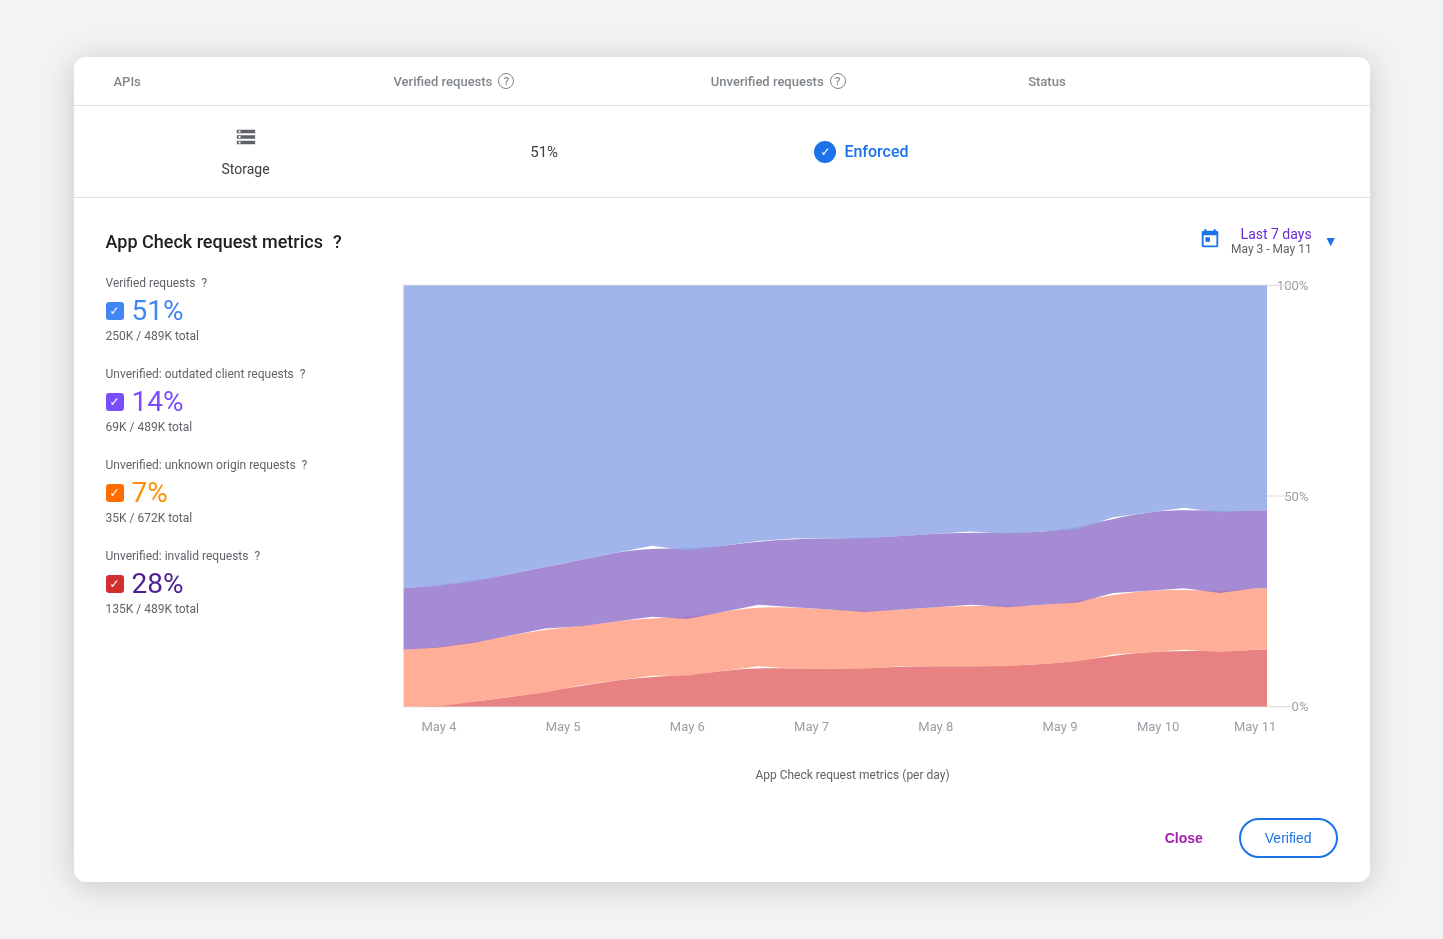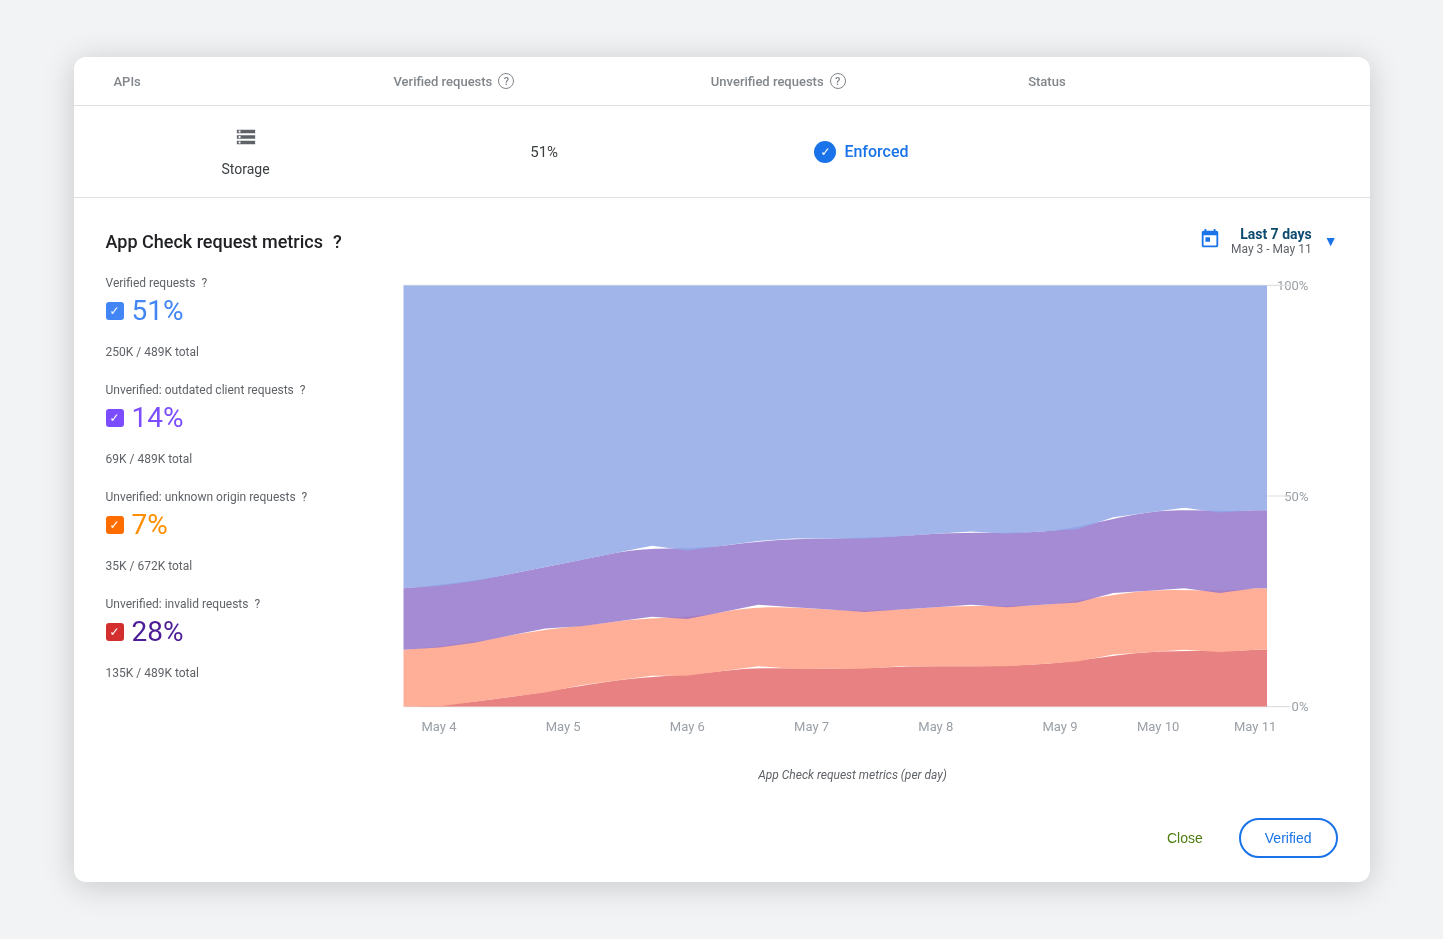--- a/index.html
+++ b/index.html
@@ -113,22 +113,22 @@
       cursor: pointer;
     }
     .date-range-icon {
       color: #1a73e8;
     }
     .date-range-text {
       text-align: right;
     }
     .date-range-label {
       font-size: 14px;
-      font-weight: 700;
-      color: #0c4a6e;
+      font-weight: 400;
+      color: #6d28d9;
     }
     .date-range-sub {
       font-size: 12px;
       color: #5f6368;
     }
     .date-dropdown-arrow {
       color: #1a73e8;
       font-size: 14px;
       margin-left: 2px;
     }
@@ -165,21 +165,21 @@
       display: flex; align-items: center; justify-content: center;
       flex-shrink: 0;
     }
     .legend-pct {
       font-size: 28px;
       font-weight: 400;
     }
     .legend-total {
       font-size: 12px;
       color: #5f6368;
-      margin-top: 18px;
+      margin-top: 2px;
     }
     
     .blue-cb { background: #4285f4; }
     .blue-pct { color: #4285f4; }
     .purple-cb { background: #7c4dff; }
     .purple-pct { color: #7c4dff; }
     .orange-cb { background: #ff6d00; }
     .orange-pct { color: #ff8f00; }
     .red-cb { background: #d32f2f; }
     .red-pct { color: #4c1d95; }
@@ -192,36 +192,35 @@
     }
     .chart-svg-wrapper {
       position: relative;
       width: 100%;
     }
     .chart-x-label {
       text-align: center;
       font-size: 12px;
       color: #5f6368;
       margin-top: 14px;
-      font-style: italic;
     }
     
     .modal-footer {
       display: flex;
       justify-content: flex-end;
       align-items: center;
       gap: 16px;
       padding: 16px 32px 24px 32px;
     }
     .btn-close {
       background: none;
       border: none;
       font-size: 14px;
-      font-weight: 400;
-      color: #4d7c0f;
+      font-weight: 700;
+      color: #a21caf;
       cursor: pointer;
       padding: 10px 20px;
       border-radius: 24px;
     }
     .btn-unenforce {
       background: none;
       border: 2px solid #1a73e8;
       color: #1a73e8;
       font-size: 14px;
       font-weight: 500;

